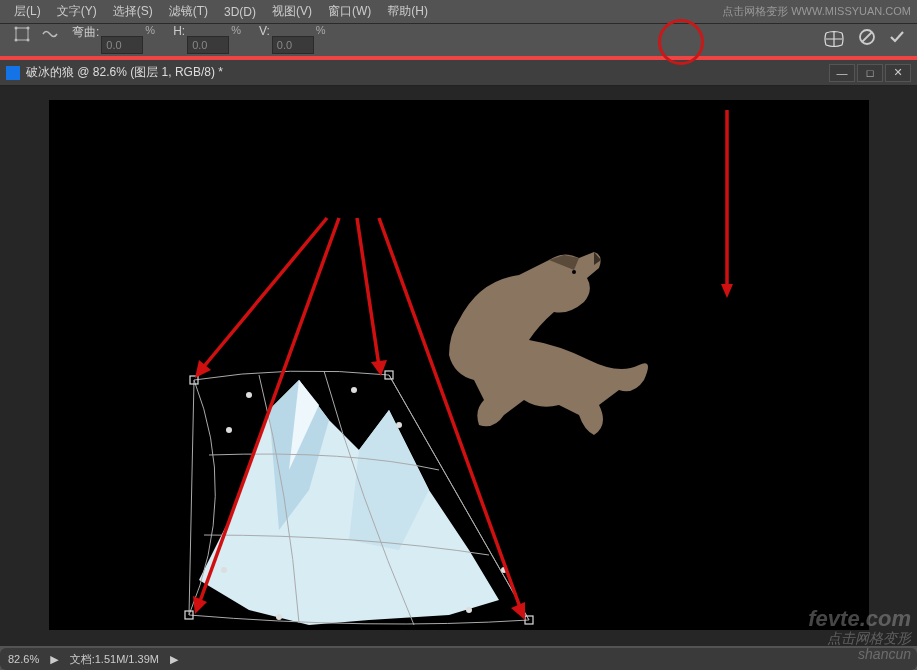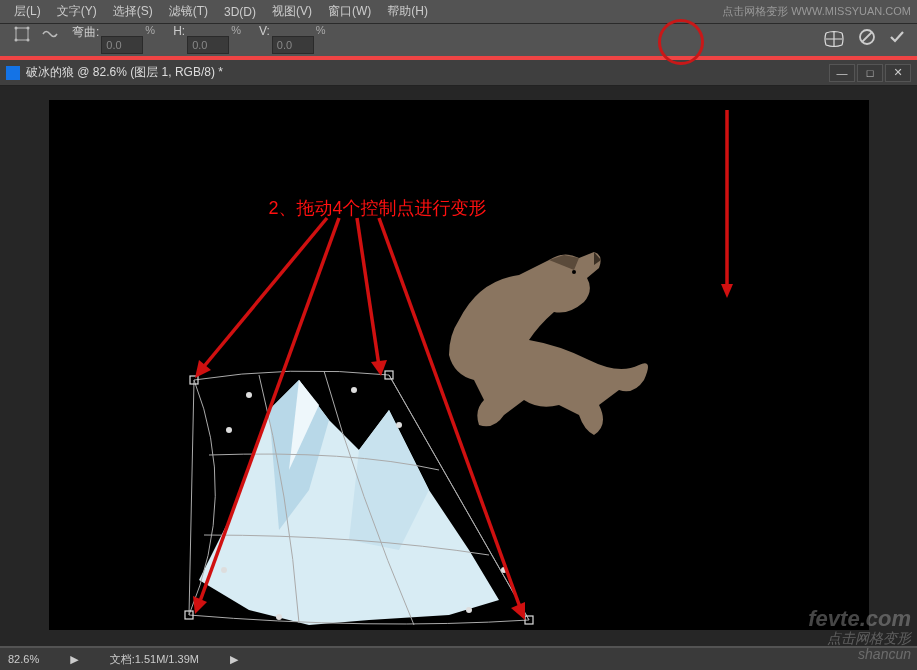--- a/index.html
+++ b/index.html
@@ -40,21 +40,21 @@
 .wolf-dark { fill: #5a4a3a; }
 
 .warp-overlay { position: absolute; left: 120px; top: 255px; width: 370px; height: 275px; pointer-events: none; }
 .warp-handle { fill: none; stroke: #ddd; stroke-width: 1.2; }
 .warp-dot { fill: #ddd; }
 
 .red-arrow { position: absolute; }
 .red-arrow line { stroke: #d01010; stroke-width: 3.5; }
 .red-arrow polygon { fill: #d01010; }
 
-.statusbar { position: absolute; bottom: 0; left: 0; right: 0; height: 22px; background: #3a3a3a; display: flex; align-items: center; padding: 7px 8px; gap: 31px; }
+.statusbar { position: absolute; bottom: 0; left: 0; right: 0; height: 22px; background: #3a3a3a; display: flex; align-items: center; padding: 7px 8px; gap: 11px; border-radius: 6px; }
 .status-item { color: #ccc; font-size: 11px; }
 
 .watermark { position: absolute; right: 6px; bottom: 8px; color: rgba(200,200,200,0.35); font-size: 14px; font-style: italic; text-align: right; line-height: 1.1; pointer-events: none; }
 .watermark .w1 { font-size: 22px; font-weight: bold; margin-left: 33px; }
 </style>
 </head>
 <body>
 
 <div class="menubar">
   <span class="menubar-item">层(L)</span>
@@ -171,21 +171,20 @@
       <line x1="278" y1="118" x2="152" y2="270"></line>
       <polygon points="146,278 150,260 162,270"></polygon>
       <line x1="308" y1="118" x2="330" y2="266"></line>
       <polygon points="332,276 322,262 338,260"></polygon>
       <line x1="290" y1="118" x2="150" y2="504"></line>
       <polygon points="146,514 144,496 158,502"></polygon>
       <line x1="330" y1="118" x2="472" y2="510"></line>
       <polygon points="476,520 462,508 476,502"></polygon>
     </svg>
 
-    <div class="annotation ann2">2、拖动4个控制点进行变形</div>
 
   </div>
 </div>
 
 <div class="statusbar">
   <span class="status-item">82.6%</span>
   <span class="status-item">▶</span>
   <span class="status-item">文档:1.51M/1.39M</span>
   <span class="status-item">▶</span>
 </div>

